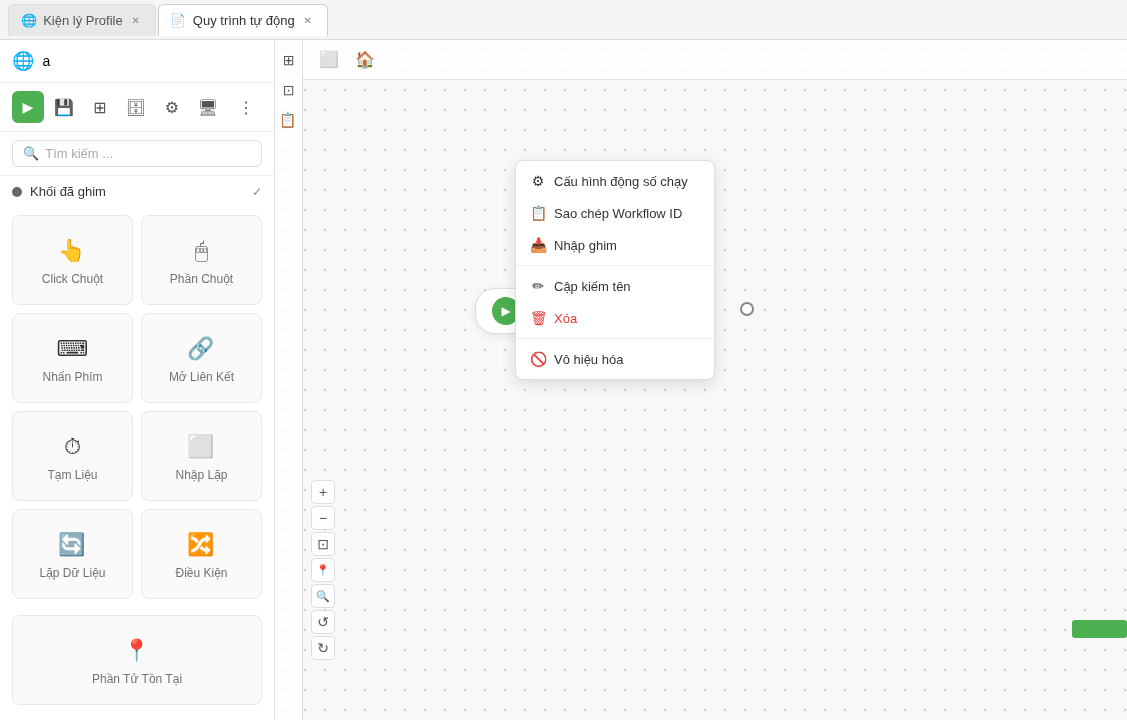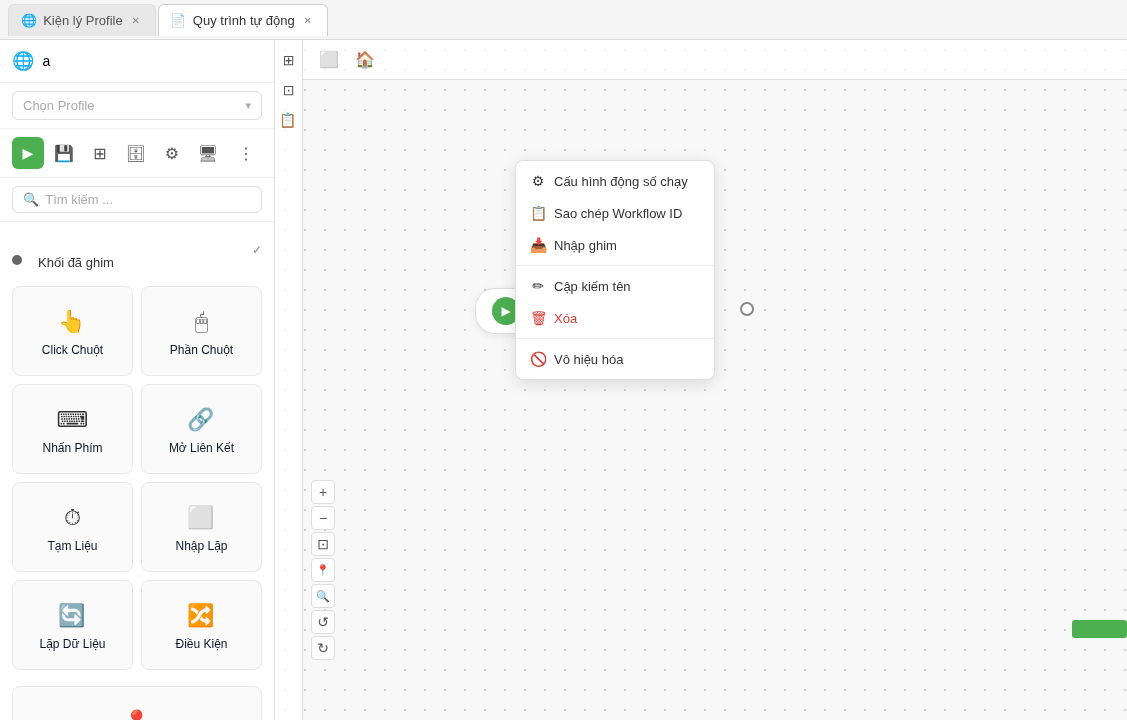--- a/index.html
+++ b/index.html
@@ -155,22 +155,22 @@
     
     .section-header {
       display: flex;
       align-items: center;
       justify-content: space-between;
       padding: 8px 12px;
       cursor: pointer;
     }
     .section-header-left {
       display: flex;
-      gap: 16px;
-      margin-top: 25px;
+      align-items: center;
+      gap: 8px;
     }
     .section-dot {
       width: 10px;
       height: 10px;
       border-radius: 50%;
       background: #666;
     }
     .section-title {
       font-size: 13px;
       font-weight: 500;
@@ -192,21 +192,21 @@
       justify-content: center;
       border: 1px solid #e8e8e8;
       border-radius: 8px;
       padding: 16px 8px 12px;
       cursor: pointer;
       background: #fafafa;
       gap: 8px;
       min-height: 90px;
     }
     .block-icon { font-size: 22px; color: #333; }
-    .block-label { font-size: 12px; color: #0f172a; text-align: center; }
+    .block-label { font-size: 12px; color: #737373; text-align: center; }
 
     
     .canvas-area {
       flex: 1;
       position: relative;
       background-color: #f8f8f8;
       background-image: radial-gradient(circle, #ccc 1px, transparent 1px);
       background-size: 20px 20px;
       overflow: hidden;
     }
@@ -392,26 +392,20 @@
 
 <div class="main-layout">
 
   <div class="sidebar">
 
     <div class="sidebar-header">
       <span class="globe-icon">🌐</span>
       <span>a</span>
     </div>
 
-    <div class="profile-select-wrapper">
-      <div class="profile-select-display">
-        <span>Chọn Profile</span>
-        <span class="chevron">▾</span>
-      </div>
-    </div>
 
     <div class="toolbar">
       <button class="toolbar-btn play">▶</button>
       <button class="toolbar-btn">💾</button>
       <button class="toolbar-btn">⊞</button>
       <button class="toolbar-btn">🗄</button>
       <button class="toolbar-btn">⚙</button>
       <button class="toolbar-btn">🖥</button>
       <button class="toolbar-btn more">⋮</button>
     </div>

